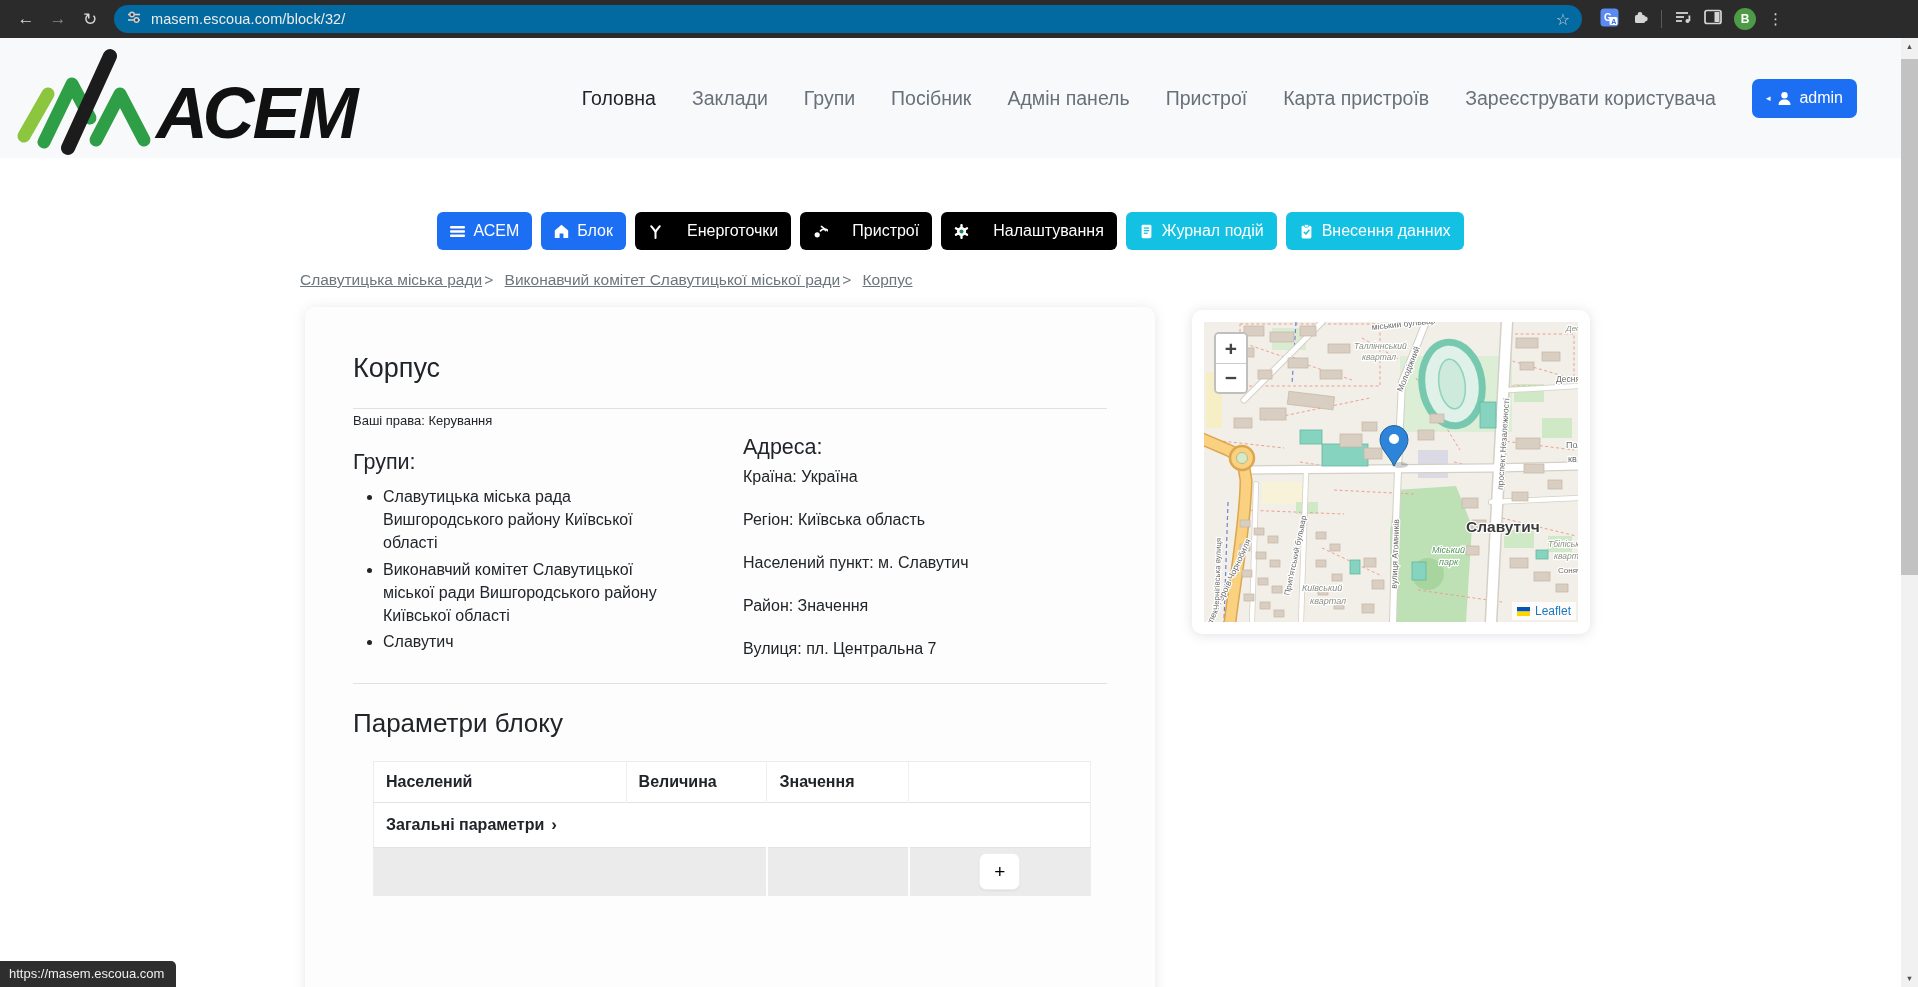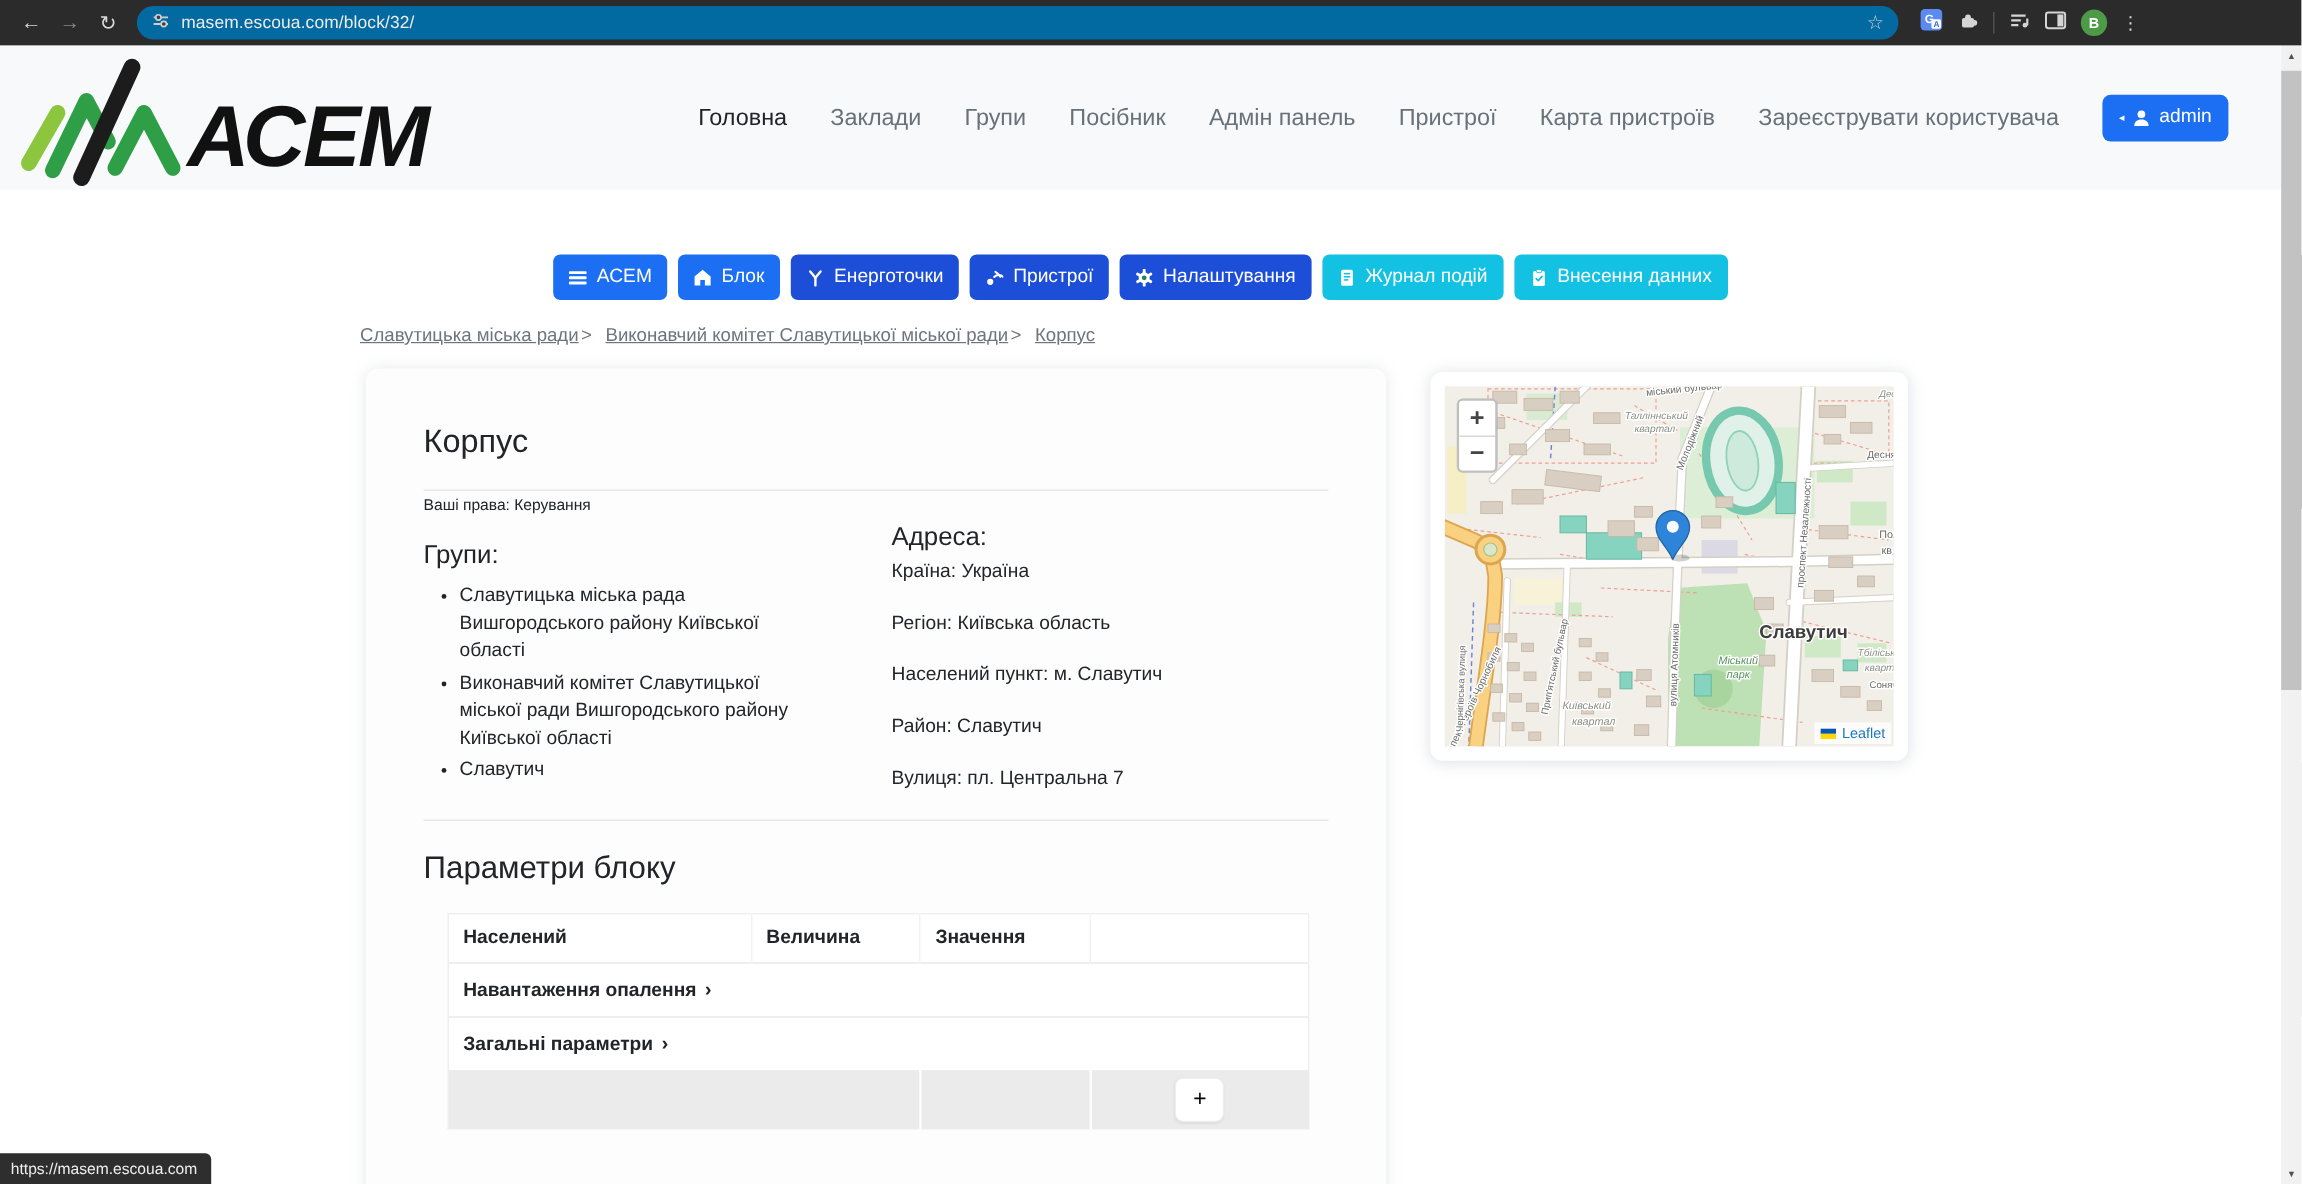--- a/index.html
+++ b/index.html
@@ -35,21 +35,21 @@
                padding:0 14px; display:flex; align-items:center; gap:7px; font-size:16px; cursor:pointer;
                font-family:"Liberation Sans",sans-serif; }
   .admin-caret { font-size:9px; }
 
   
   .toolbar { position:absolute; top:212px; left:0; width:1901px; display:flex; justify-content:center; gap:9px; }
   .tbtn { height:38px; border-radius:6px; color:#fff; display:flex; align-items:center; gap:8px;
           padding:0 13px; font-size:16px; border:0; cursor:pointer; white-space:nowrap;
           font-family:"Liberation Sans",sans-serif; }
   .tbtn.blue  { background:#1c6ff3; --bg:#1c6ff3; }
-  .tbtn.green { background:#1d4ed8; --bg:#218457; }
+  .tbtn.green { background:#000000;gap:24px; --bg:#218457; }
   .tbtn.cyan  { background:#13c1e3; --bg:#13c1e3; }
   .tbtn svg { flex:0 0 auto; }
 
   
   .crumbs { position:absolute; top:271px; left:300px; font-size:15.5px; color:#6c757d; }
   .crumbs a { color:#6c757d; text-decoration:underline; cursor:pointer; }
   .crumbs .sep { margin:0 7px 0 2px; text-decoration:none; }
 
   
   .card { position:absolute; left:305px; top:307px; width:850px; height:720px; background:#fdfdfe;
@@ -273,21 +273,21 @@
           <li>Славутицька міська рада Вишгородського району Київської області</li>
           <li>Виконавчий комітет Славутицької міської ради Вишгородського району Київської області</li>
           <li>Славутич</li>
         </ul>
       </div>
       <div class="col-right">
         <div class="h4">Адреса:</div>
         <p class="addr">Країна: Україна</p>
         <p class="addr">Регіон: Київська область</p>
         <p class="addr">Населений пункт: м. Славутич</p>
-        <p class="addr">Район: Славутич</p>
+        <p class="addr">Район: Значення</p>
         <p class="addr">Вулиця: пл. Центральна 7</p>
       </div>
     </div>
     <hr>
     <div class="params-title">Параметри блоку</div>
     <table class="params">
       <colgroup>
           <col style="width:253px">
           <col style="width:141px">
           <col style="width:142px">
@@ -295,25 +295,20 @@
         </colgroup>
       <thead>
         <tr>
           <th>Населений</th>
           <th>Величина</th>
           <th>Значення</th>
           <th></th>
         </tr>
       </thead>
       <tbody>
-        <tr>
-          <td class="row-link" colspan="4">
-            <span>Навантаження опалення</span><span class="chev">›</span>
-          </td>
-        </tr>
         <tr>
           <td class="row-link" colspan="4">
             <span>Загальні параметри</span><span class="chev">›</span>
           </td>
         </tr>
       </tbody>
       <tfoot>
         <tr>
           <td colspan="2"></td>
           <td></td>

